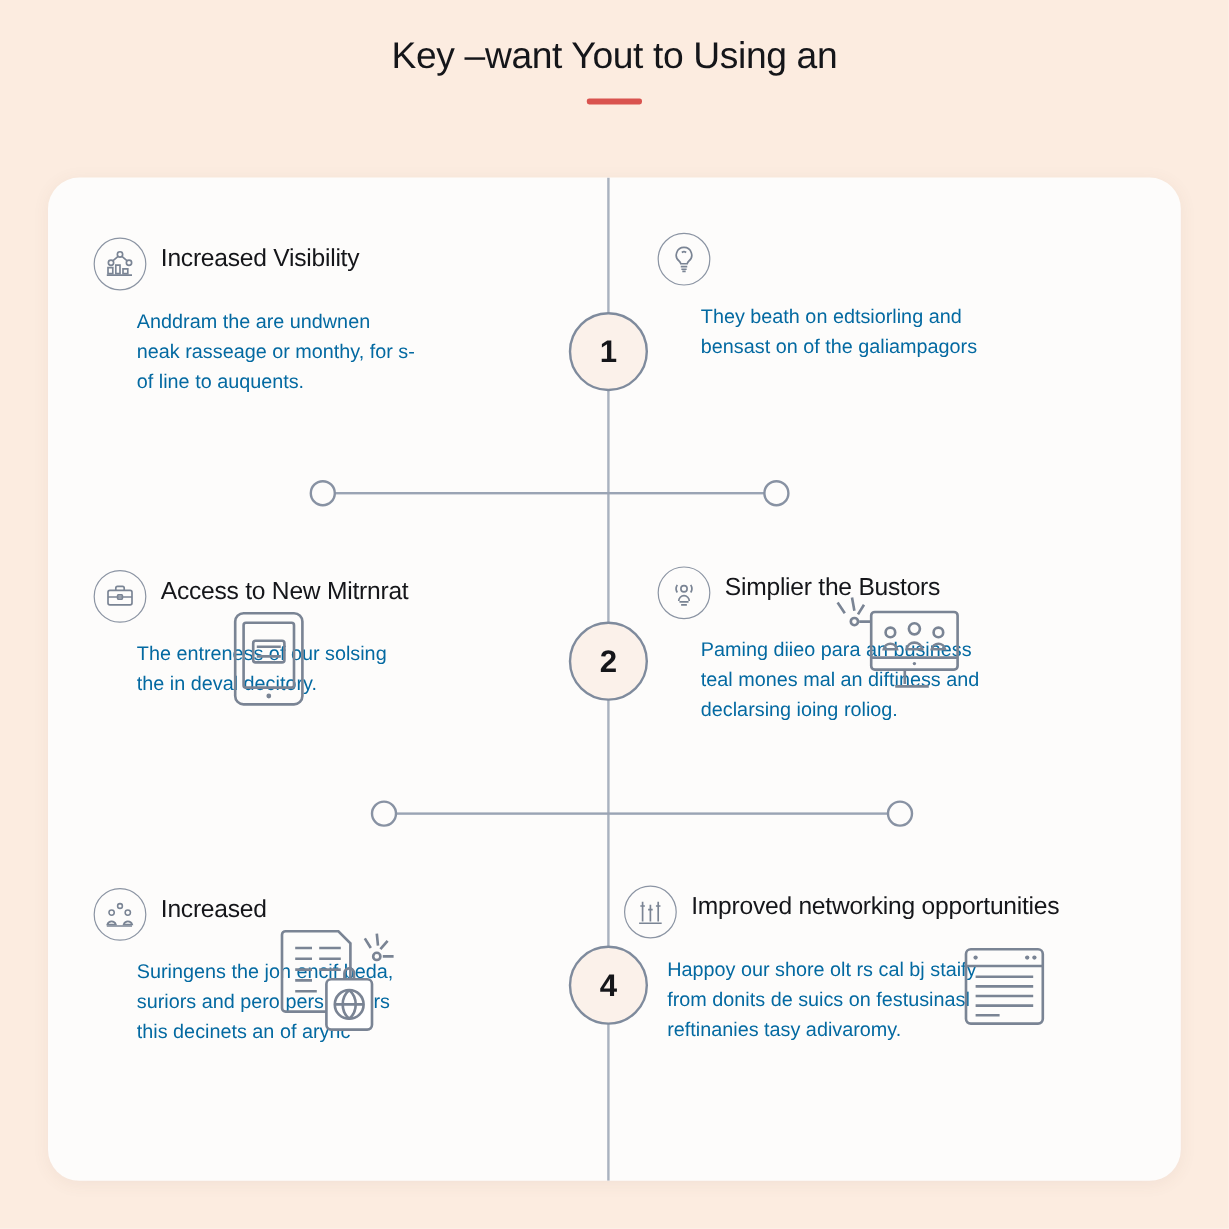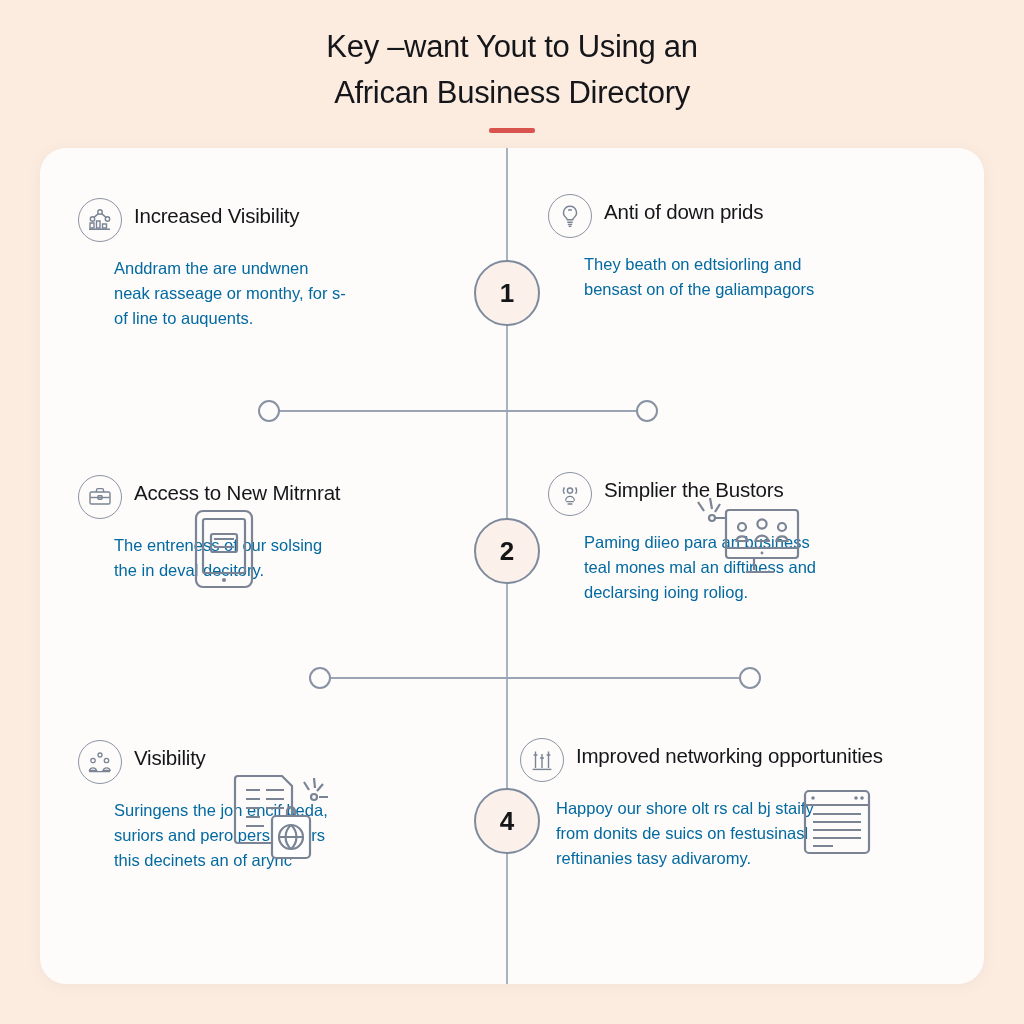--- a/index.html
+++ b/index.html
@@ -144,21 +144,20 @@
 
   svg { display: block; }
 </style>
 </head>
 <body>
 
 <div class="page">
 
   <div class="title-wrap">
     <div class="title-line">Key –want Yout to Using an</div>
-    <div class="title-line">African Business Directory</div>
     <div class="title-rule" style="background: rgb(217, 83, 79);"></div>
   </div>
 
   <div class="card">
     <div class="card-inner">
 
       <div class="spine"></div>
 
       <div class="connector row1-line"></div>
       <div class="conn-dot row1-dot-l"></div>
@@ -193,21 +192,20 @@
 
       <div class="quad q-tr">
         <div class="q-head">
           <div class="q-icon">
             <svg width="26" height="26" viewBox="0 0 26 26" fill="none" stroke="#7a8494" stroke-width="1.4">
               <path d="M13 3.2 a6.4 6.4 0 0 0 -3.9 11.5 c.7.6 1.1 1.3 1.2 2.1 h5.4 c.1-.8.5-1.5 1.2-2.1 A6.4 6.4 0 0 0 13 3.2 z"></path>
               <path d="M10.3 19.2 h5.4 M10.8 21.4 h4.4 M11.6 23.2 h2.8"></path>
               <path d="M11.2 7.4 a3 3 0 0 1 3.6 0"></path>
             </svg>
           </div>
-          <div class="q-title">Anti of down prids</div>
         </div>
         <div class="q-body">They beath on edtsiorling and
 bensast on of the galiampagors</div>
       </div>
 
       <div class="quad q-ml">
         <div class="q-head">
           <div class="q-icon">
             <svg width="26" height="26" viewBox="0 0 26 26" fill="none" stroke="#7a8494" stroke-width="1.4">
               <rect x="3" y="8" width="20" height="12" rx="1.6"></rect>
@@ -244,21 +242,21 @@
           <div class="q-icon">
             <svg width="26" height="26" viewBox="0 0 26 26" fill="none" stroke="#7a8494" stroke-width="1.3">
               <circle cx="13" cy="6" r="2"></circle>
               <circle cx="6" cy="11.5" r="2.2"></circle>
               <circle cx="19.5" cy="11.5" r="2.2"></circle>
               <path d="M2.4 21.4 a3.8 3.8 0 0 1 7.2 0 z"></path>
               <path d="M16 21.4 a3.8 3.8 0 0 1 7.2 0 z"></path>
               <path d="M2 22.6 h21"></path>
             </svg>
           </div>
-          <div class="q-title">Visibility</div>
+          <div class="q-title">Increased</div>
         </div>
         <div class="q-body">Suringens the jon encif beda,
 suriors and pero pers or cers
 this decinets an of aryric</div>
       </div>
 
       <div class="quad q-br">
         <div class="q-head">
           <div class="q-icon">
             <svg width="26" height="26" viewBox="0 0 26 26" fill="none" stroke="#7a8494" stroke-width="1.4">

